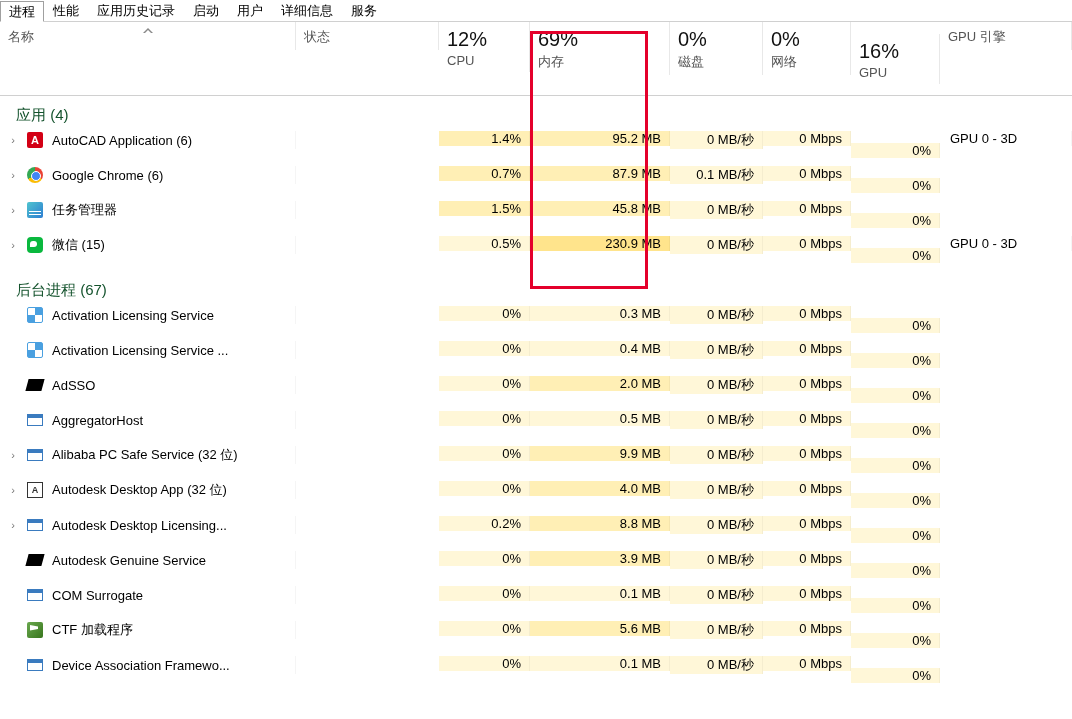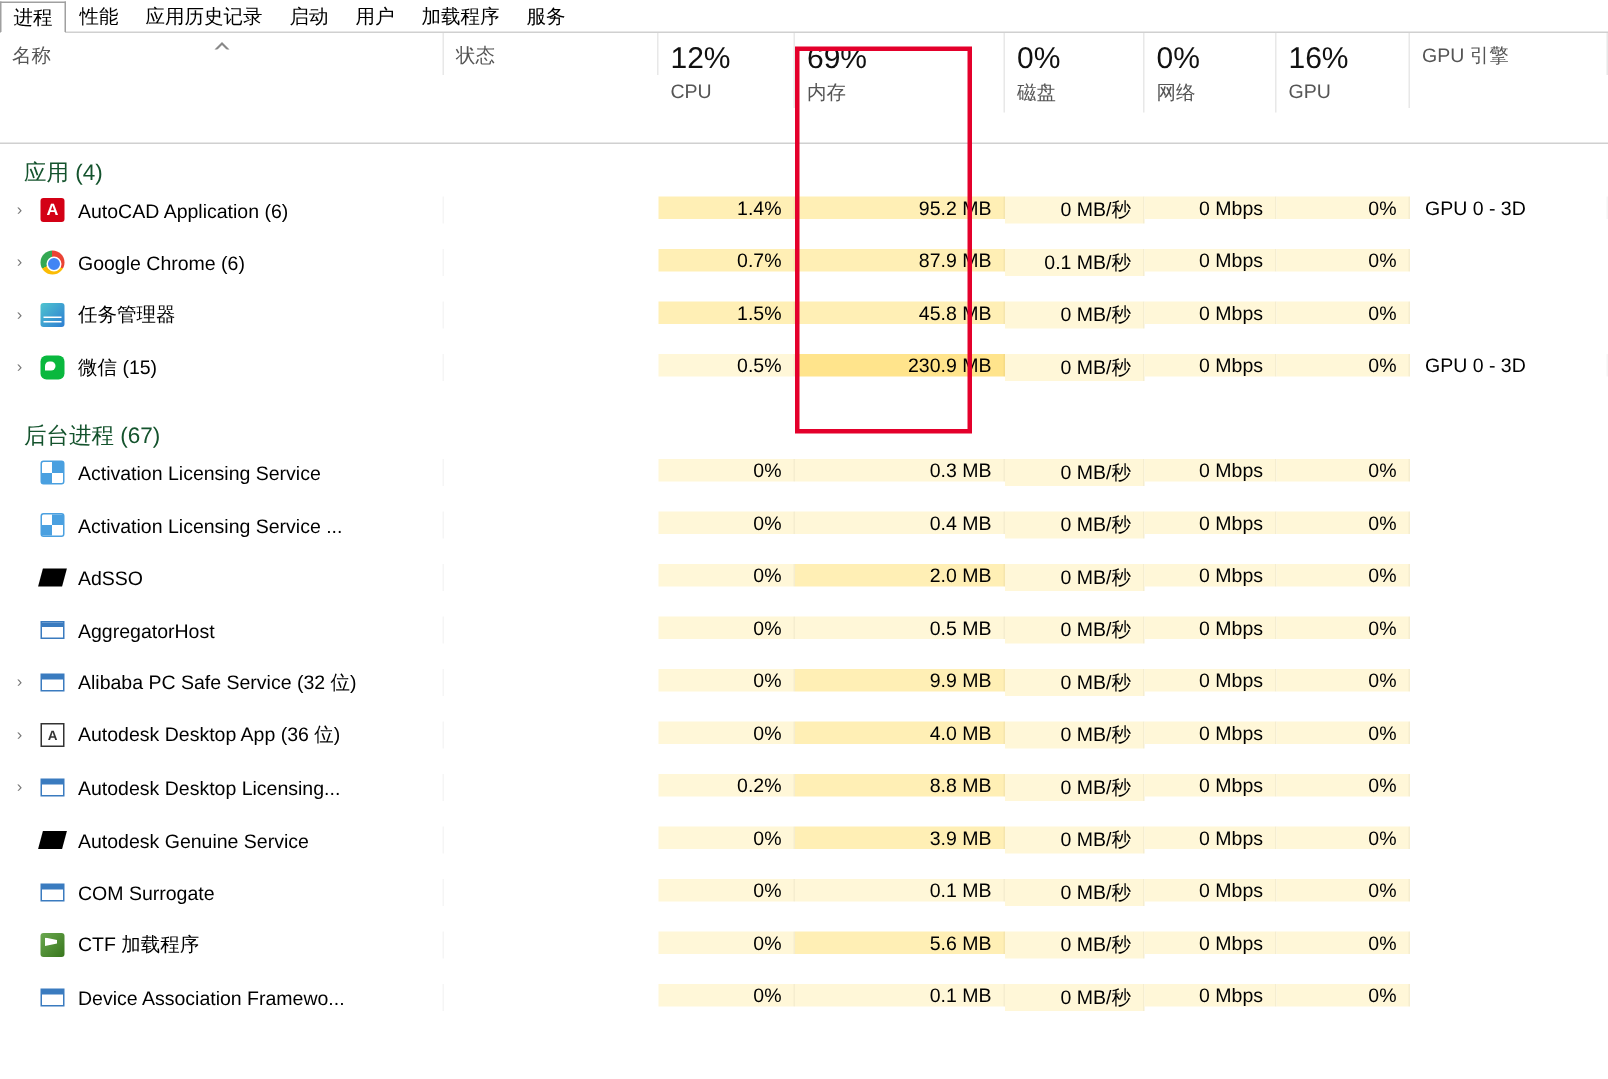--- a/index.html
+++ b/index.html
@@ -44,21 +44,21 @@
     display: flex;
     height: 74px;
     border-bottom: 1px solid #d0d0d0;
   }
   .col-name { width: 296px; flex-shrink: 0; }
   .col-status { width: 143px; flex-shrink: 0; }
   .col-cpu { width: 91px; flex-shrink: 0; }
   .col-mem { width: 140px; flex-shrink: 0; }
   .col-disk { width: 93px; flex-shrink: 0; }
   .col-net { width: 88px; flex-shrink: 0; }
-  .col-gpu { width: 89px; flex-shrink: 0; }
+  .col-gpu { width: 89px; flex-shrink: 0; margin-top: 12px; }
   .col-gpueng { flex: 1; }
   
   .header-cell {
     border-right: 1px solid #e8e8e8;
     padding: 6px 8px 4px 8px;
     display: flex;
     flex-direction: column;
     justify-content: flex-end;
     position: relative;
   }
@@ -155,21 +155,21 @@
 </style>
 </head>
 <body>
 
 <div class="tabs" id="tabs-bar">
     <div class="tab active">进程</div>
     <div class="tab">性能</div>
     <div class="tab">应用历史记录</div>
     <div class="tab">启动</div>
     <div class="tab">用户</div>
-    <div class="tab">加载程序</div>
+    <div class="tab">详细信息</div>
     <div class="tab">服务</div>
   </div>
 
 <div class="header-row">
   <div class="col-name">
       <div class="header-cell left">
     <span class="chevron-up"></span>
     <span class="header-lbl">名称</span>
   </div>
     </div>
@@ -506,21 +506,21 @@
         <div class="cell"></div>
       </div>
     </div>
     <div class="row">
       <div class="col-name">
         <div class="cell name-cell">
           <span class="expand-chevron">›</span>
           <span class="icon-slot">
             <span class="ico-ad">A</span>
           </span>
-          <span>Autodesk Desktop App (36 位)</span>
+          <span>Autodesk Desktop App (32 位)</span>
         </div>
       </div>
       <div class="col-status">
         <div class="cell"></div>
       </div>
       <div class="col-cpu">
         <div class="cell right h1">0%</div>
       </div>
       <div class="col-mem">
         <div class="cell right h2">4.0 MB</div>

